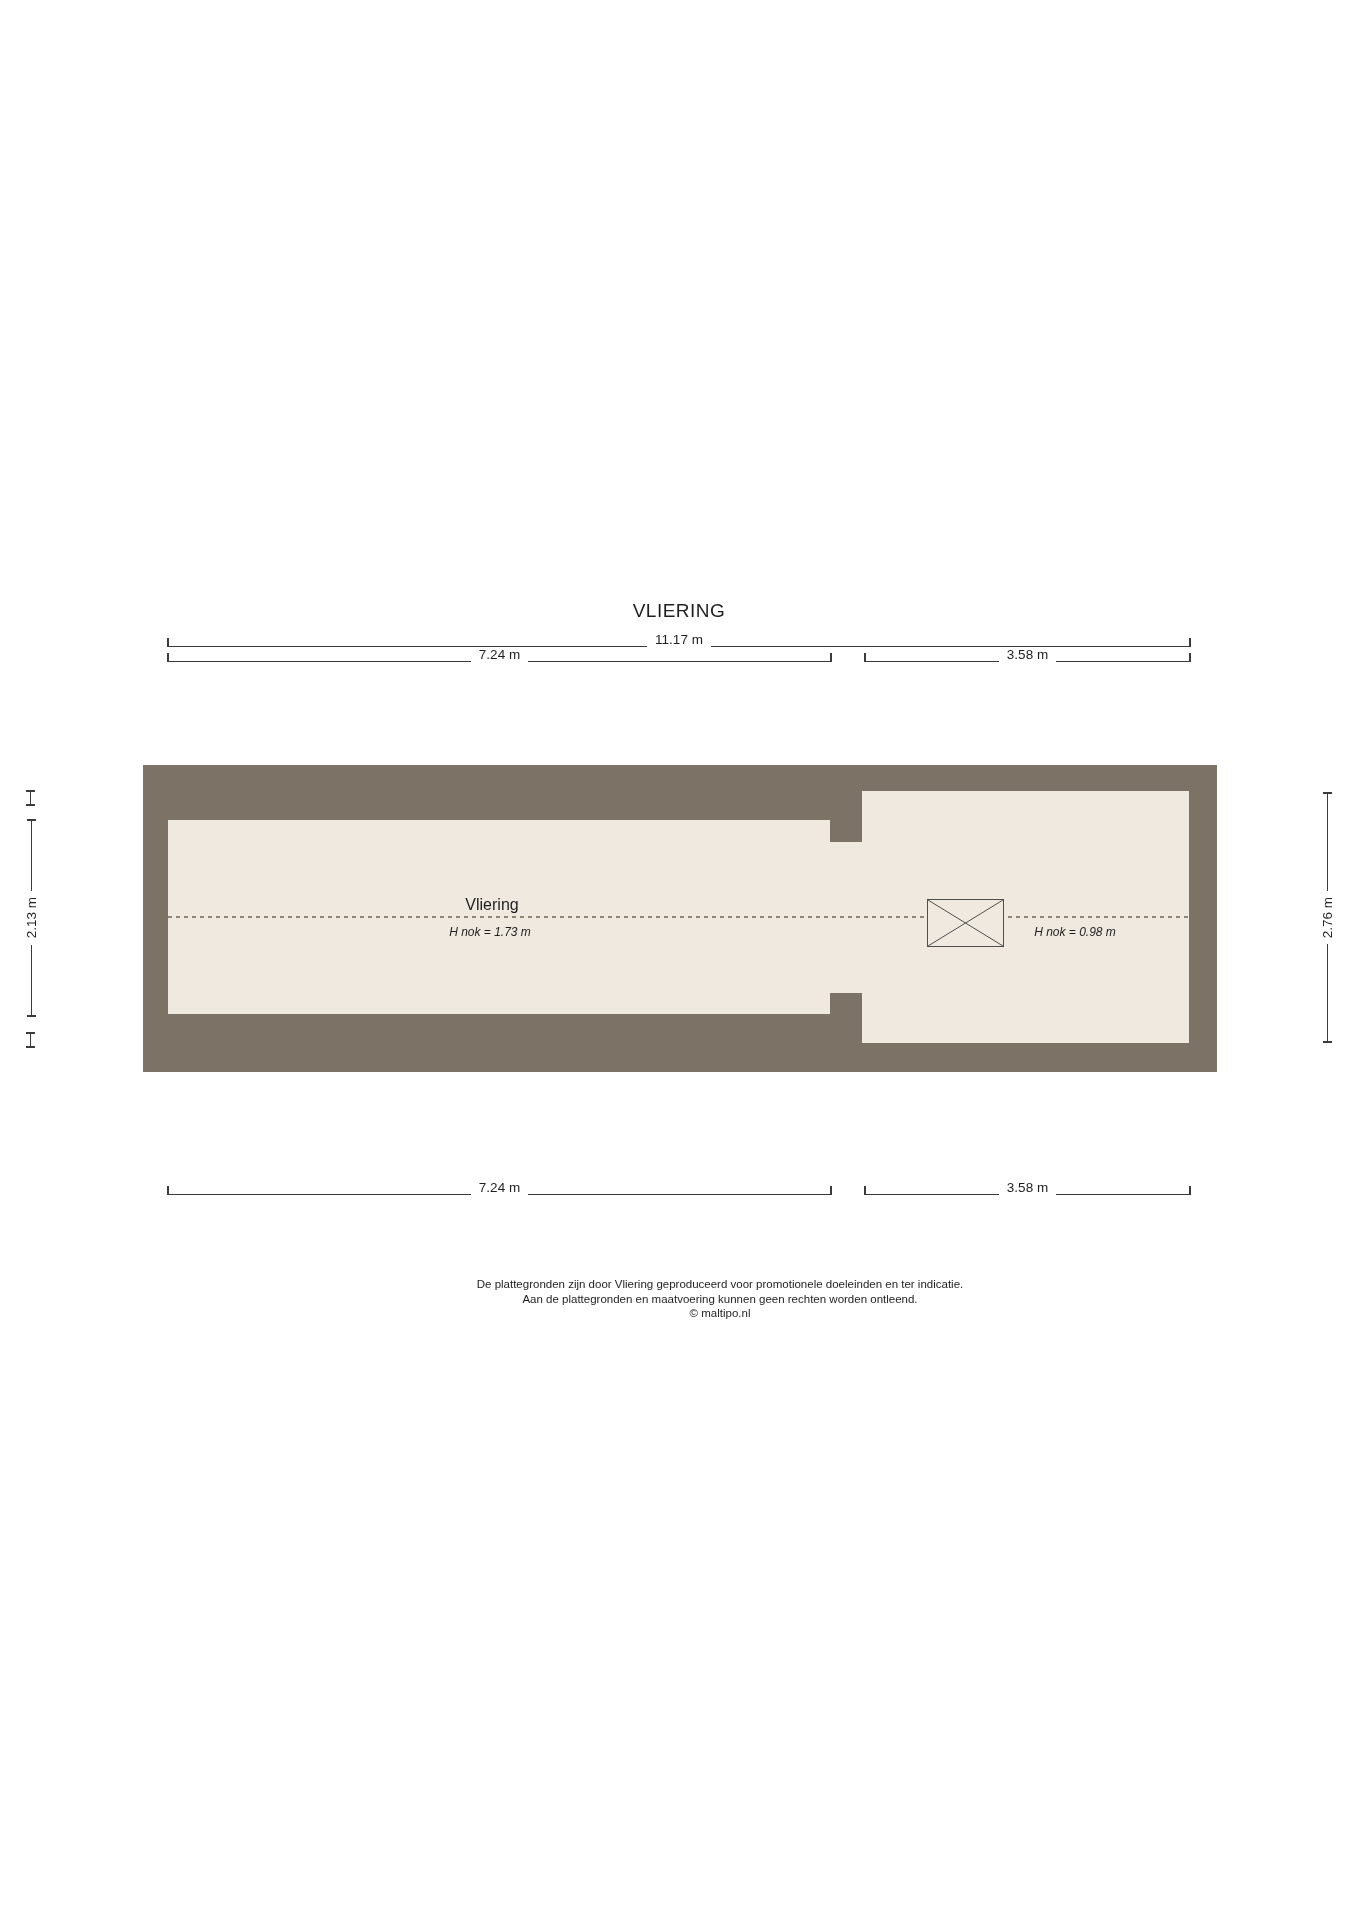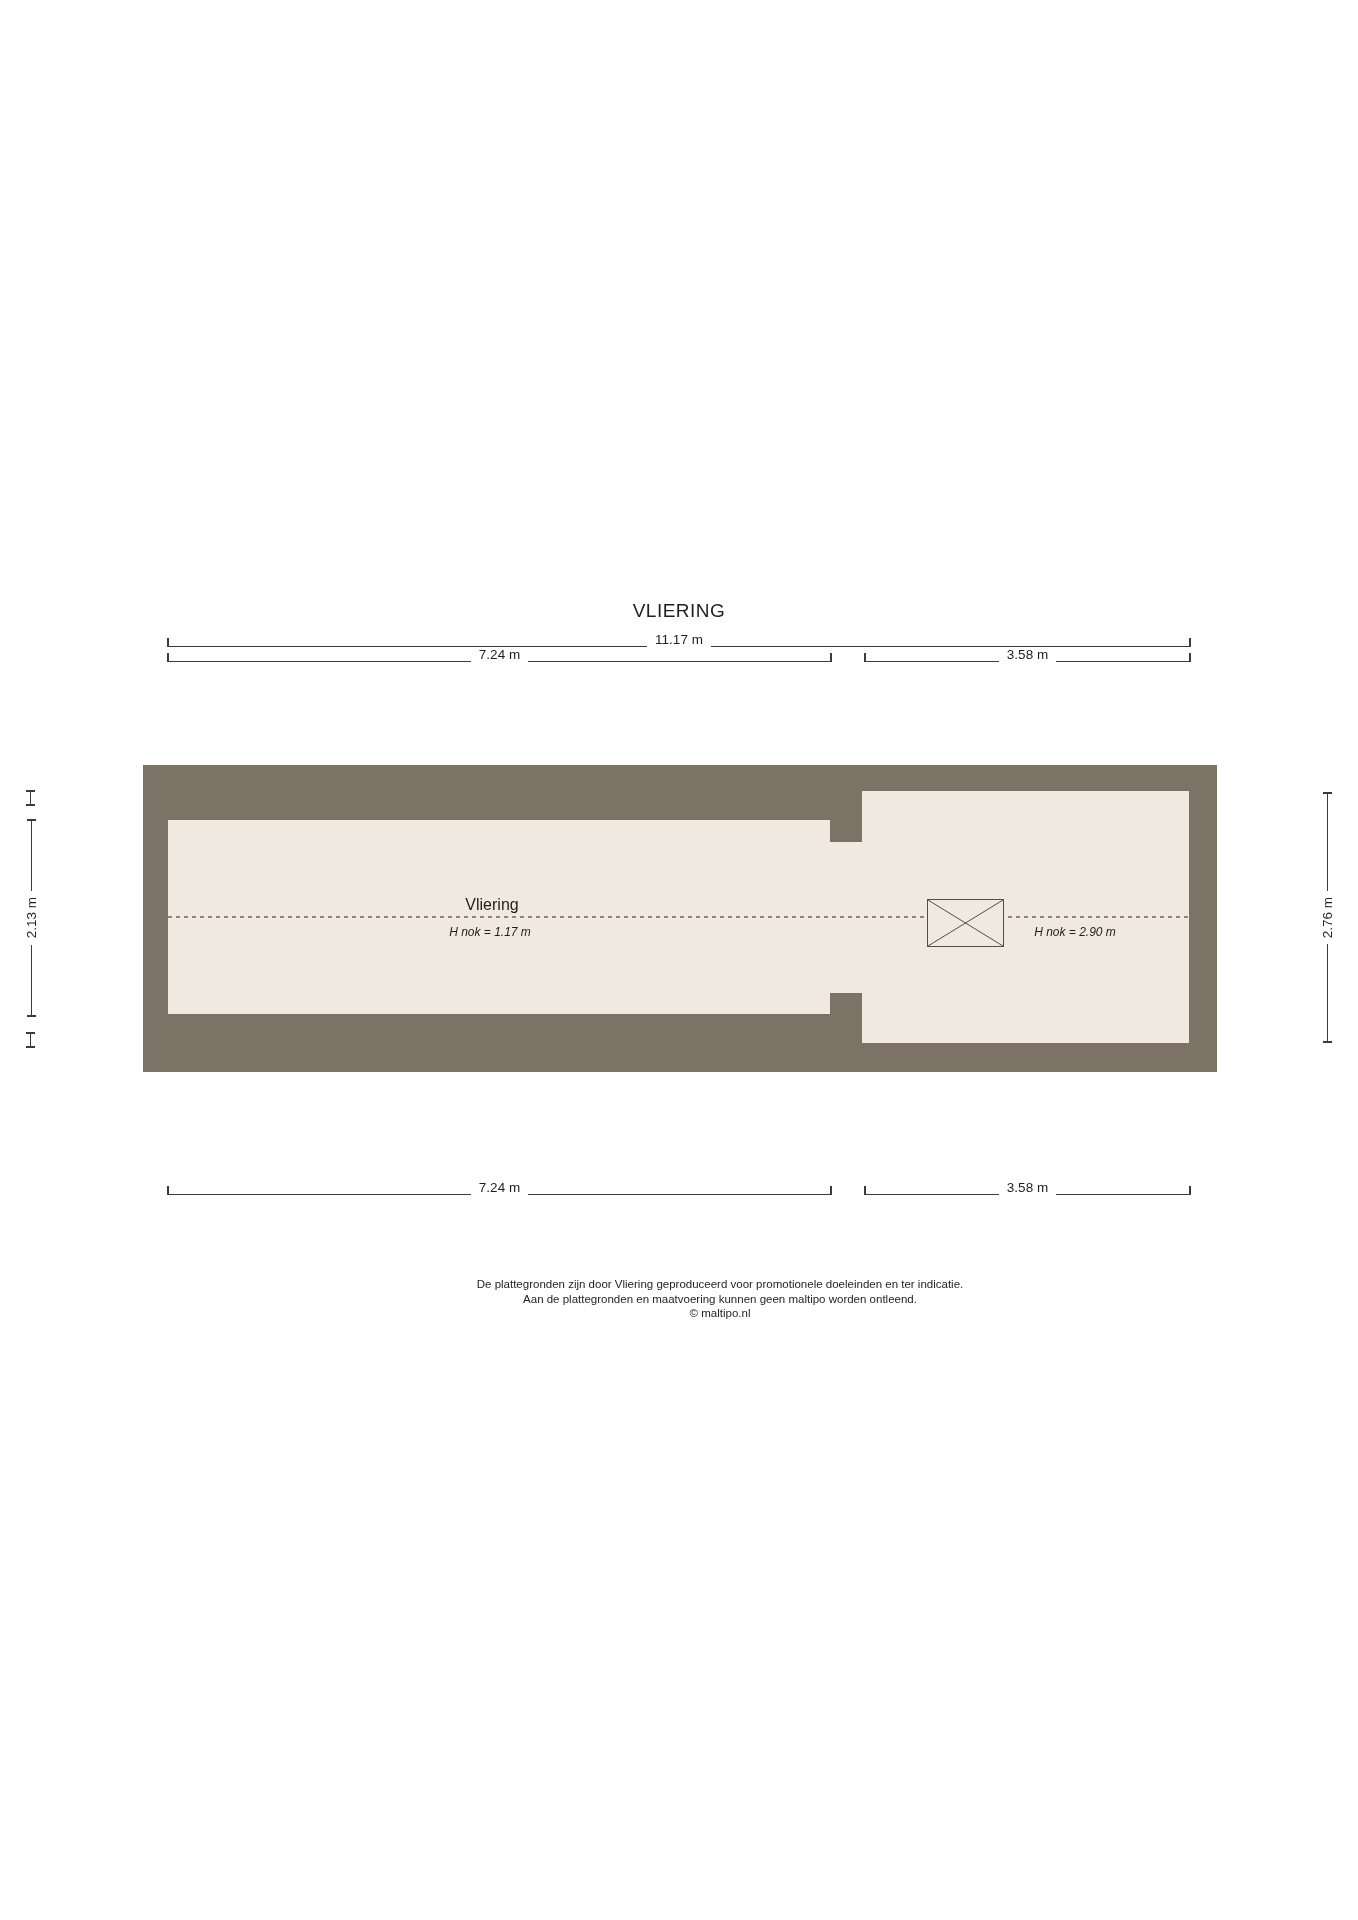--- a/index.html
+++ b/index.html
@@ -105,22 +105,22 @@
     <div class="nok-line"></div>
 
     <div class="roof-hatch">
       <svg viewBox="0 0 75 46" preserveAspectRatio="none">
         <line x1="0" y1="0" x2="75" y2="46" stroke="#4f4f4f" stroke-width="1"></line>
         <line x1="75" y1="0" x2="0" y2="46" stroke="#4f4f4f" stroke-width="1"></line>
       </svg>
     </div>
 
     <div class="room-label room-name" style="left:349px; top:140px;">Vliering</div>
-    <div class="room-label room-h" style="left:347px; top:167px;">H nok = 1.17 m</div>
-    <div class="room-label room-h" style="left:932px; top:167px;">H nok = 2.90 m</div>
+    <div class="room-label room-h" style="left:347px; top:167px;">H nok = 1.73 m</div>
+    <div class="room-label room-h" style="left:932px; top:167px;">H nok = 0.98 m</div>
   </div>
 
   <div class="ibar" style="left:26px; top:790px; height:16px;">
     <div class="cap top"></div>
     <div class="stem"></div>
     <div class="cap bot"></div>
   </div>
   <div class="dim-v" style="left:21px; top:819px; height:198px;">
     <div class="cap"></div>
     <div class="seg"></div>
@@ -152,17 +152,17 @@
   <div class="dim-h" style="left:864px; top:1181px; width:327px;">
     <div class="tick"></div>
     <div class="seg"></div>
     <div class="lbl">3.58 m</div>
     <div class="seg"></div>
     <div class="tick"></div>
   </div>
 
   <div class="footer">
     <div>De plattegronden zijn door Vliering geproduceerd voor promotionele doeleinden en ter indicatie.</div>
-    <div>Aan de plattegronden en maatvoering kunnen geen maltipo worden ontleend.</div>
+    <div>Aan de plattegronden en maatvoering kunnen geen rechten worden ontleend.</div>
     <div>© maltipo.nl</div>
   </div>
 
 </div>
 
 </body></html>

